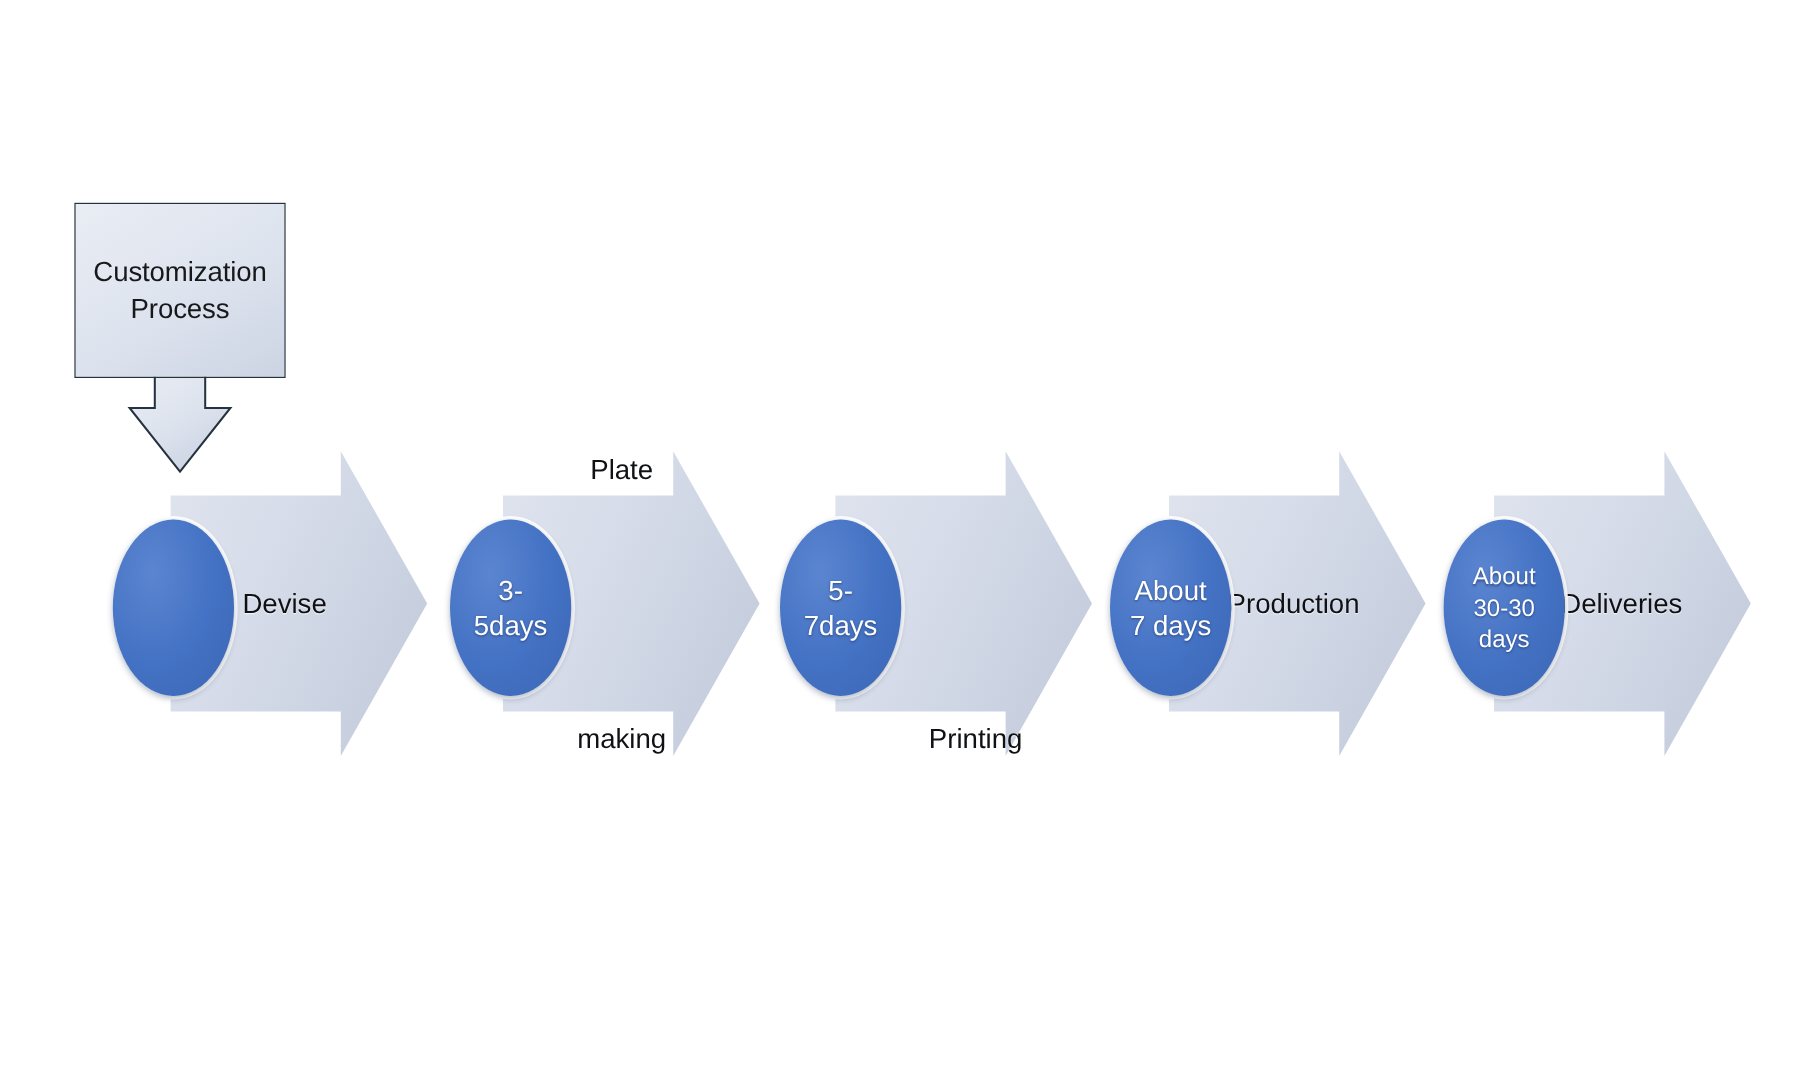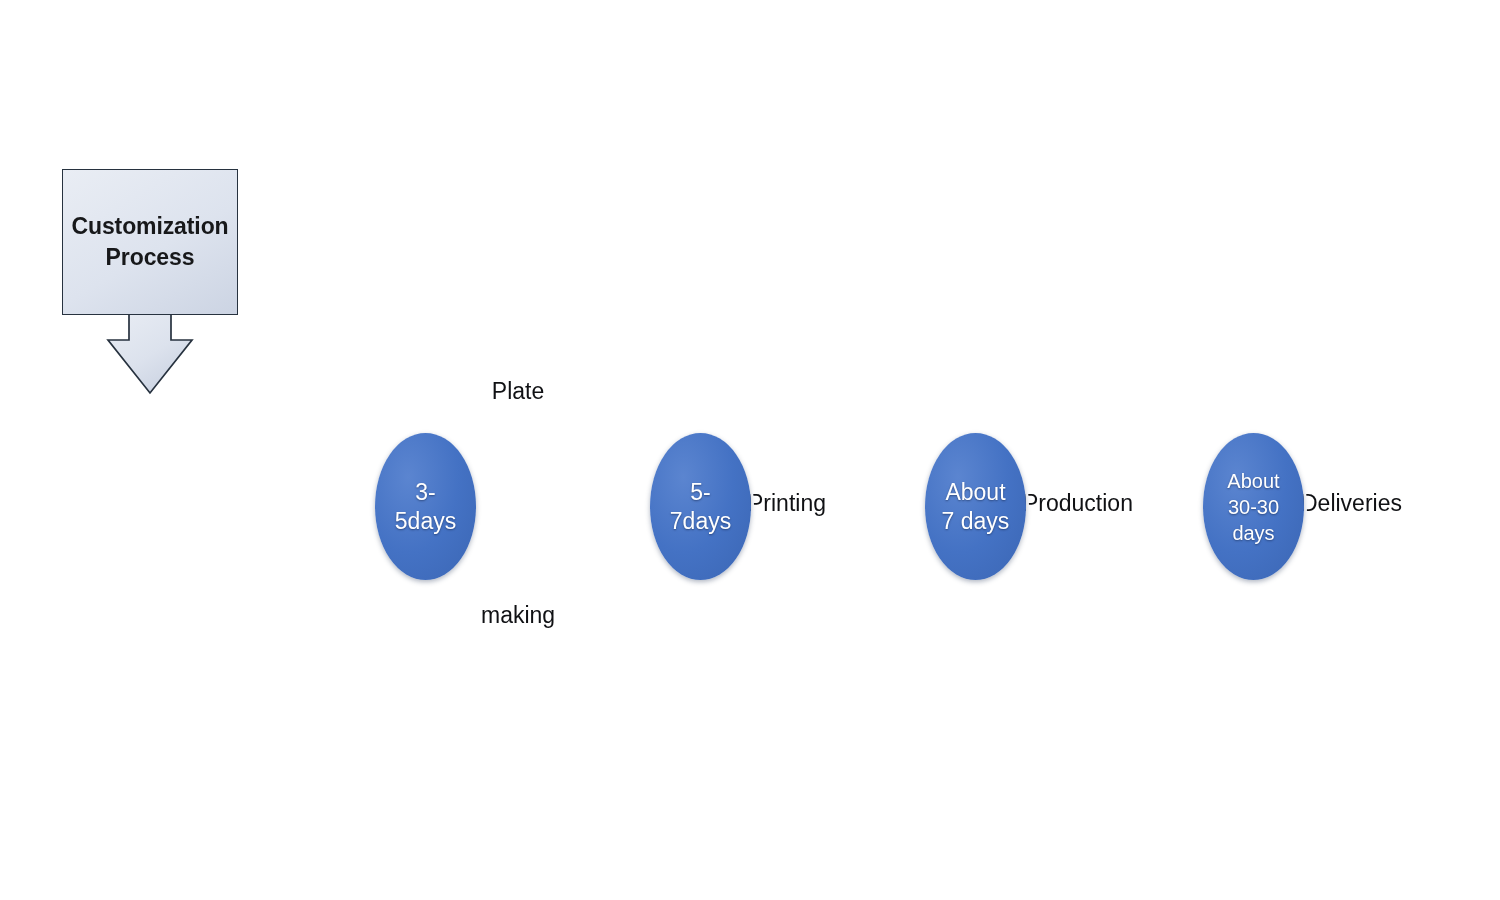--- a/index.html
+++ b/index.html
@@ -24,21 +24,20 @@
     width: 176px;
     height: 146px;
     box-sizing: border-box;
     border: 1.6px solid #27323f;
     background: linear-gradient(150deg, #e9edf4 0%, #dde3ee 55%, #ccd4e3 100%);
     display: flex;
     flex-direction: column;
     align-items: center;
     justify-content: center;
     z-index: 6;
-    font-weight: bold;
   }
   #intro-box .intro-line {
     font-size: 23px;
     line-height: 1.33;
     color: #17181a;
     text-align: center;
     letter-spacing: -0.1px;
     white-space: nowrap;
   }
 
@@ -124,20 +123,36 @@
     <defs>
       <linearGradient id="introGrad" x1="0" y1="0" x2="0.65" y2="1">
         <stop offset="0%" stop-color="#e9edf4"></stop>
         <stop offset="60%" stop-color="#dce2ed"></stop>
         <stop offset="100%" stop-color="#cbd3e2"></stop>
       </linearGradient>
     </defs>
     <path d="M25,0 L25,28 L4,28 L46,81 L88,28 L67,28 L67,0 Z" fill="url(#introGrad)" stroke="#27323f" stroke-width="1.7" stroke-linejoin="miter"></path>
   </svg>
 
+  <div class="stage" style="left: 142px;">
+    <svg class="arrow-svg" viewBox="0 0 300 254">
+      <defs>
+        <linearGradient id="arrGrad1" x1="0" y1="0" x2="1" y2="0.55">
+          <stop offset="0%" stop-color="#dfe4ee"></stop>
+          <stop offset="45%" stop-color="#d6dce9"></stop>
+          <stop offset="100%" stop-color="#c6cede"></stop>
+        </linearGradient>
+      </defs>
+      <path d="M0,37 L142,37 L142,0 L214,127 L142,254 L142,217 L0,217 Z" fill="url(#arrGrad1)"></path>
+    </svg>
+    <div class="bubble" style="left: -48px;"></div>
+    <div class="stage-label" style="left: 60px;">
+      <div class="lbl-line">Devise</div>
+    </div>
+  </div>
 
   <div class="stage" style="left: 419px;">
     <svg class="arrow-svg" viewBox="0 0 300 254">
       <path d="M0,37 L142,37 L142,0 L214,127 L142,254 L142,217 L0,217 Z" fill="url(#arrGrad1)"></path>
     </svg>
     <div class="bubble" style="left: -44px;">
       <div class="bub-line">3-</div>
       <div class="bub-line">5days</div>
     </div>
     <div class="stage-label" style="left: 62px; justify-content: space-between;">
@@ -147,21 +162,21 @@
   </div>
 
   <div class="stage" style="left: 696px;">
     <svg class="arrow-svg" viewBox="0 0 300 254">
       <path d="M0,37 L142,37 L142,0 L214,127 L142,254 L142,217 L0,217 Z" fill="url(#arrGrad1)"></path>
     </svg>
     <div class="bubble" style="left: -46px;">
       <div class="bub-line">5-</div>
       <div class="bub-line">7days</div>
     </div>
-    <div class="stage-label" style="left: 52px;">
+    <div class="stage-label" style="left: 78px; justify-content: flex-end;">
       <div class="lbl-line">Printing</div>
     </div>
   </div>
 
   <div class="stage" style="left: 974px;">
     <svg class="arrow-svg" viewBox="0 0 300 254">
       <path d="M0,37 L142,37 L142,0 L214,127 L142,254 L142,217 L0,217 Z" fill="url(#arrGrad1)"></path>
     </svg>
     <div class="bubble" style="left: -49px;">
       <div class="bub-line">About</div>

